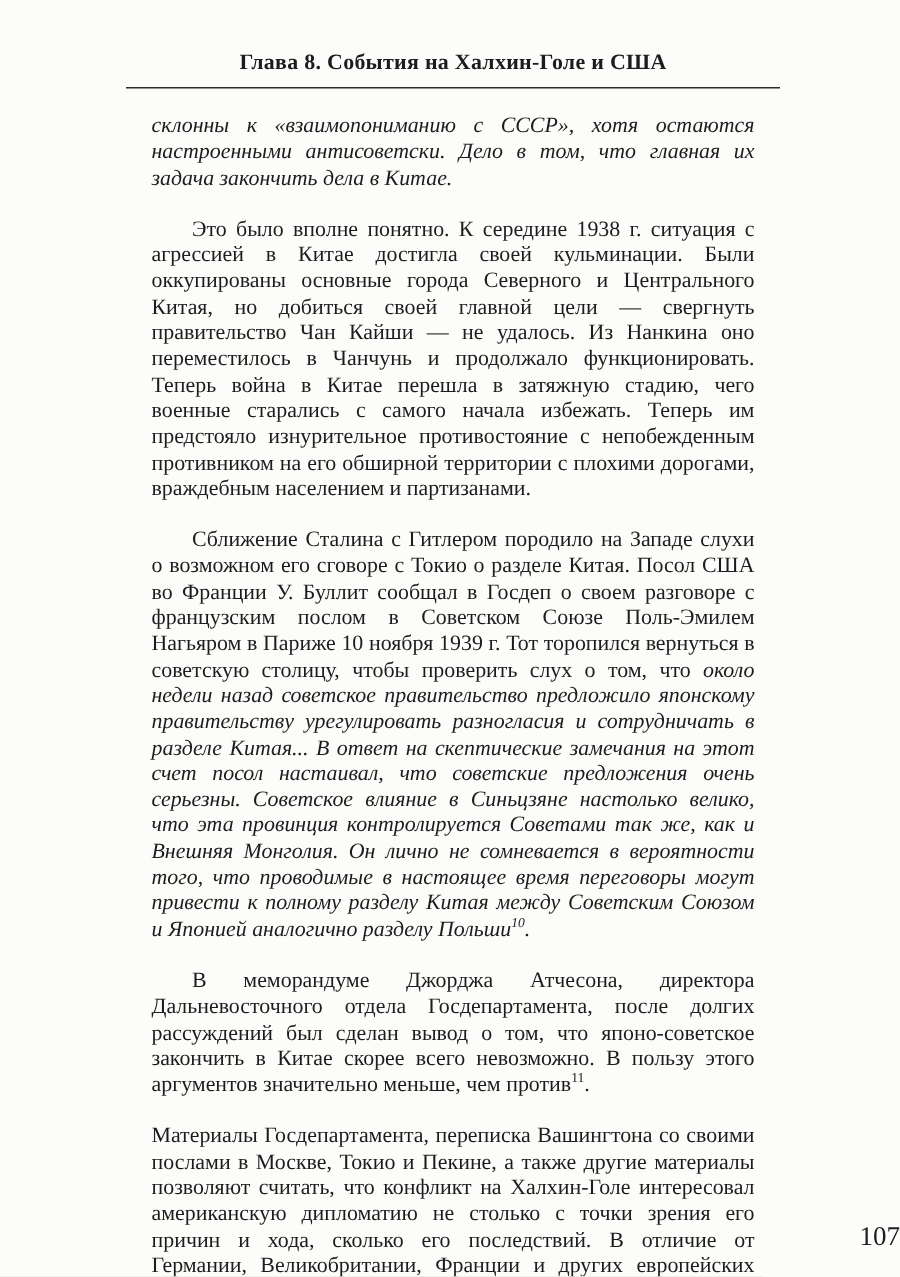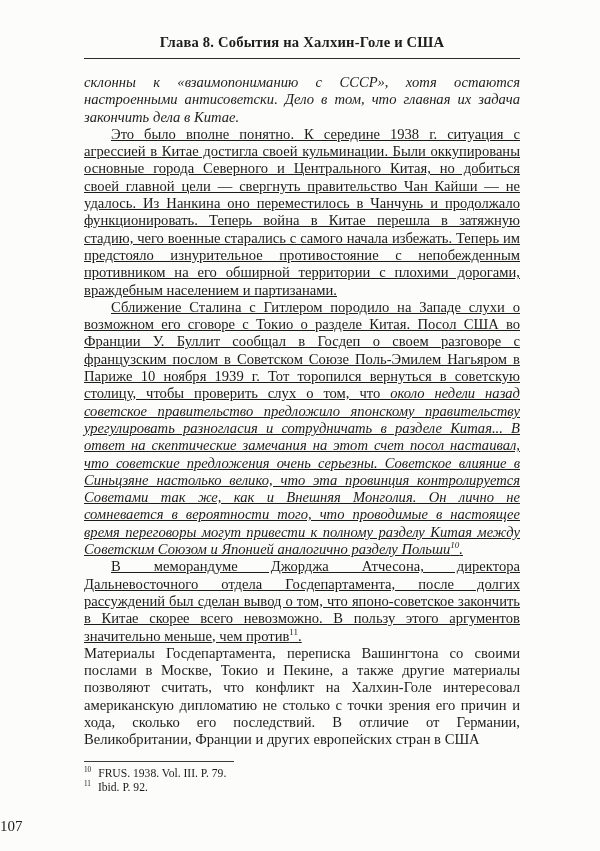--- a/index.html
+++ b/index.html
@@ -25,22 +25,22 @@
     letter-spacing: 0.2px;
     padding-bottom: 7px;
     border-bottom: 1.3px solid #2b2b2b;
     margin-bottom: 15px;
   }
   .body-text {
     font-size: 14.6px;
     line-height: 17.3px;
     text-align: justify;
   }
-  .para { margin: 0; }
-  .para.indent { text-indent: 27px; text-decoration: underline; }
+  .para { margin: 17px; }
+  .para.indent { text-indent: 27px; }
   .it { font-style: italic; }
   sup {
     font-size: 0.62em;
     line-height: 0;
     vertical-align: super;
   }
   .footnotes {
     margin-top: 12px;
     font-size: 11.6px;
     line-height: 14.6px;
@@ -50,22 +50,22 @@
     border-top: 1px solid #3a3a3a;
     margin-bottom: 5px;
   }
   .footnote { white-space: nowrap; }
   .footnote .fn-text { margin-left: 7px; }
   .page-number {
     position: absolute;
     left: 0;
     right: 0;
     bottom: 16px;
-    text-align: left;
-    font-size: 15px;
+    text-align: right;
+    font-size: 18px;
     color: #1c1c1c;
   }
 </style>
 </head>
 <body>
 
 <div class="page">
 
   <div class="header">
     <span>Глава 8. События на Халхин-Голе и США</span>

